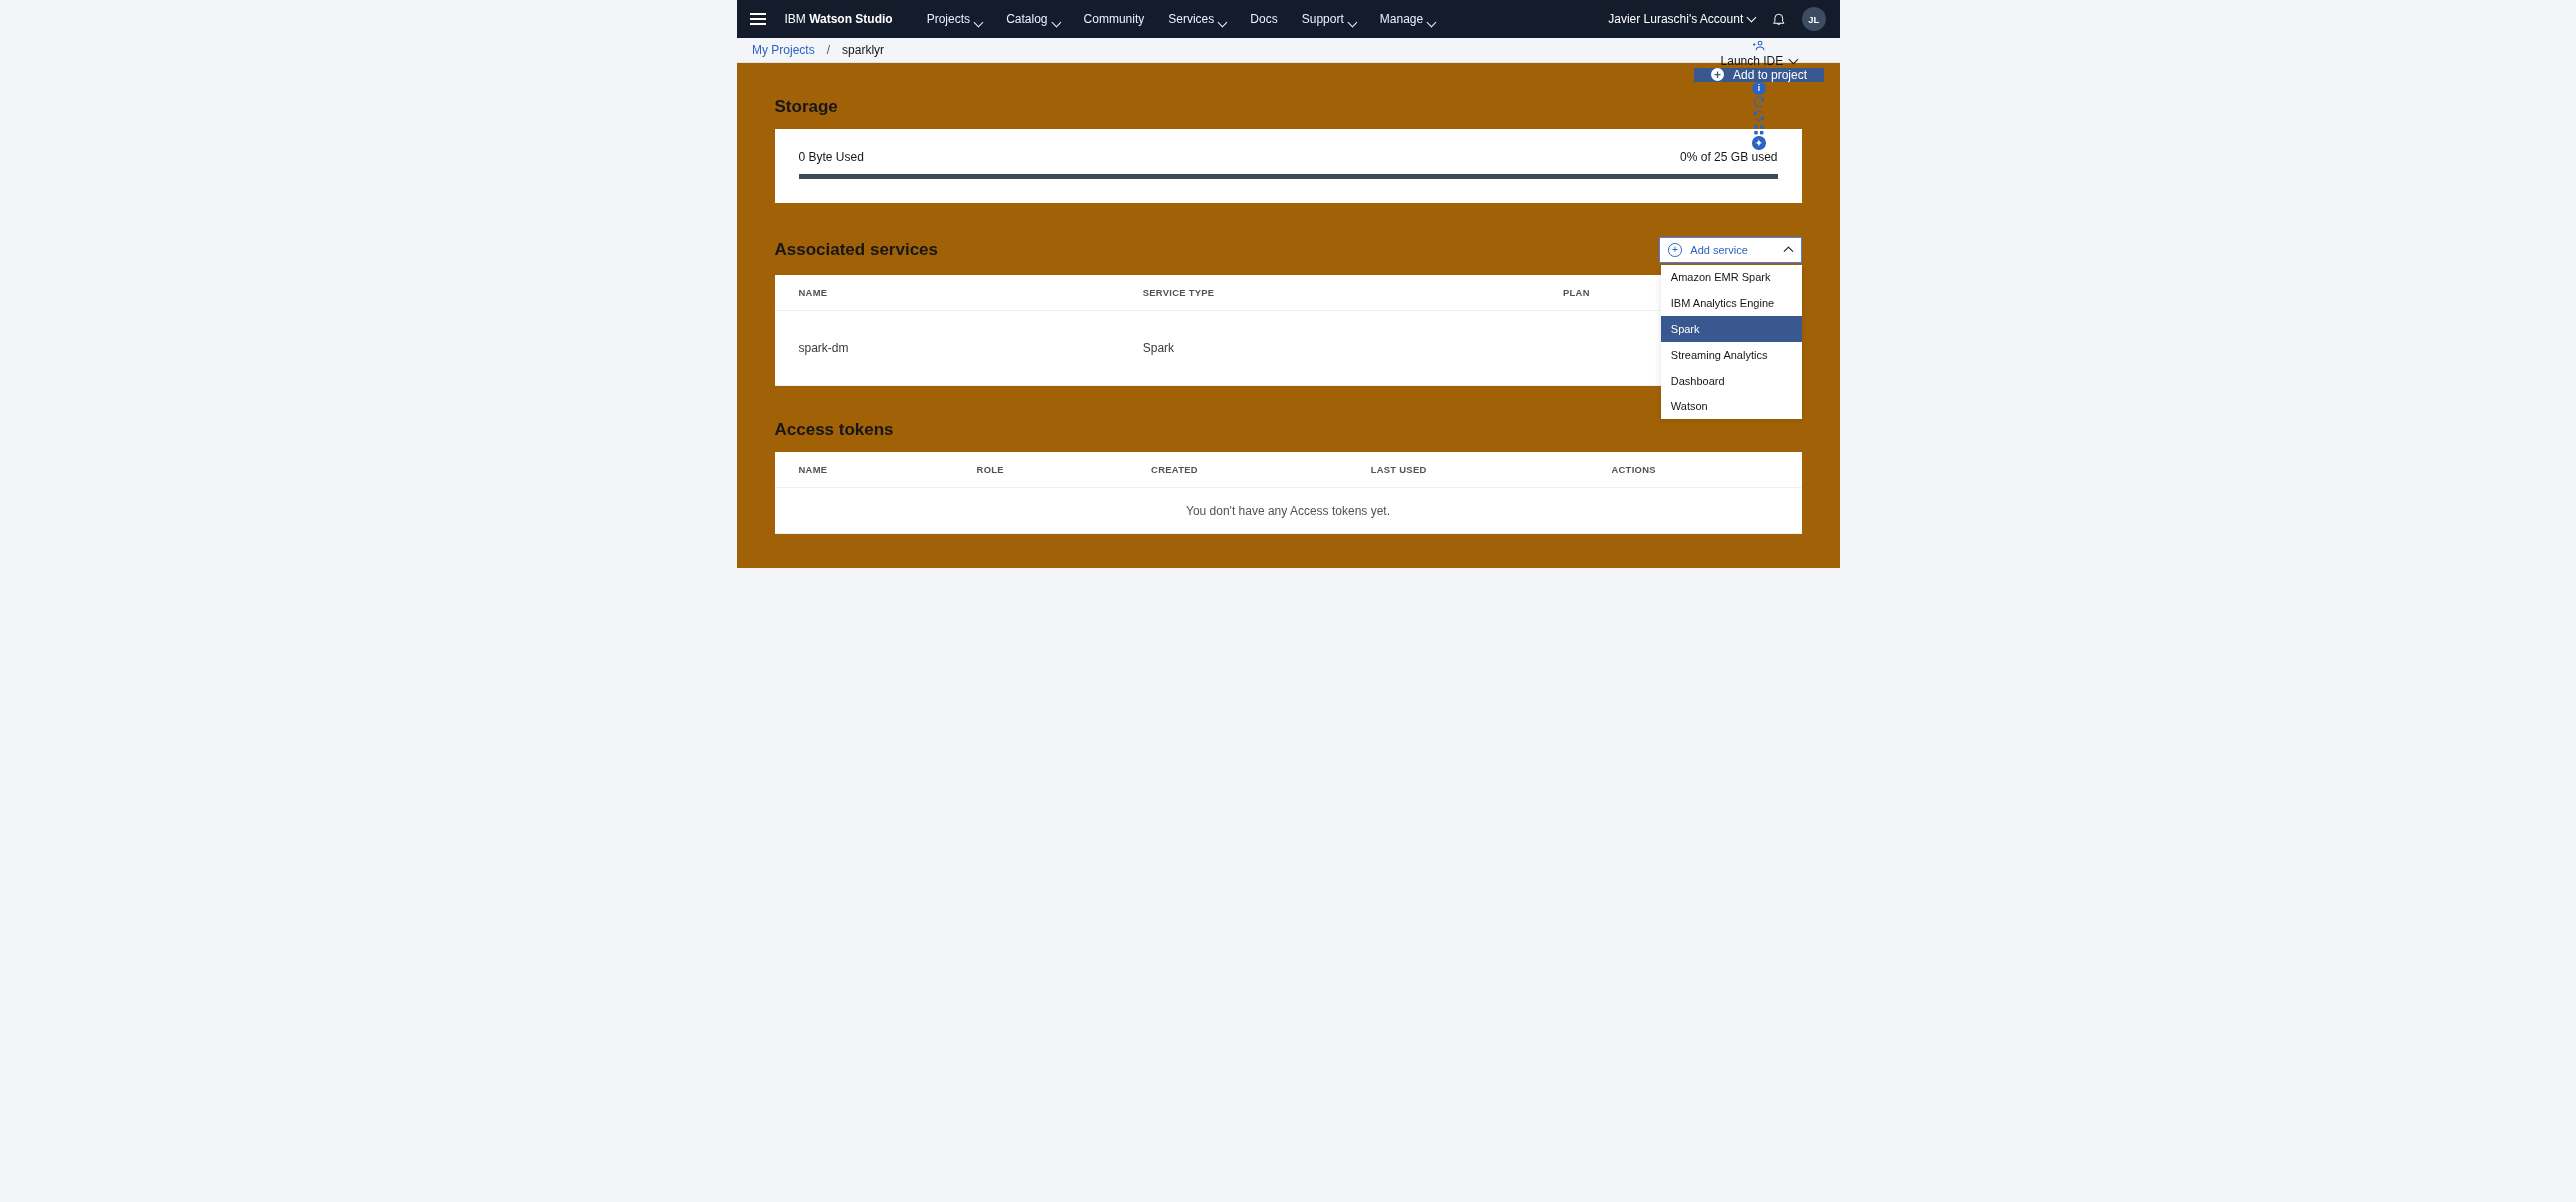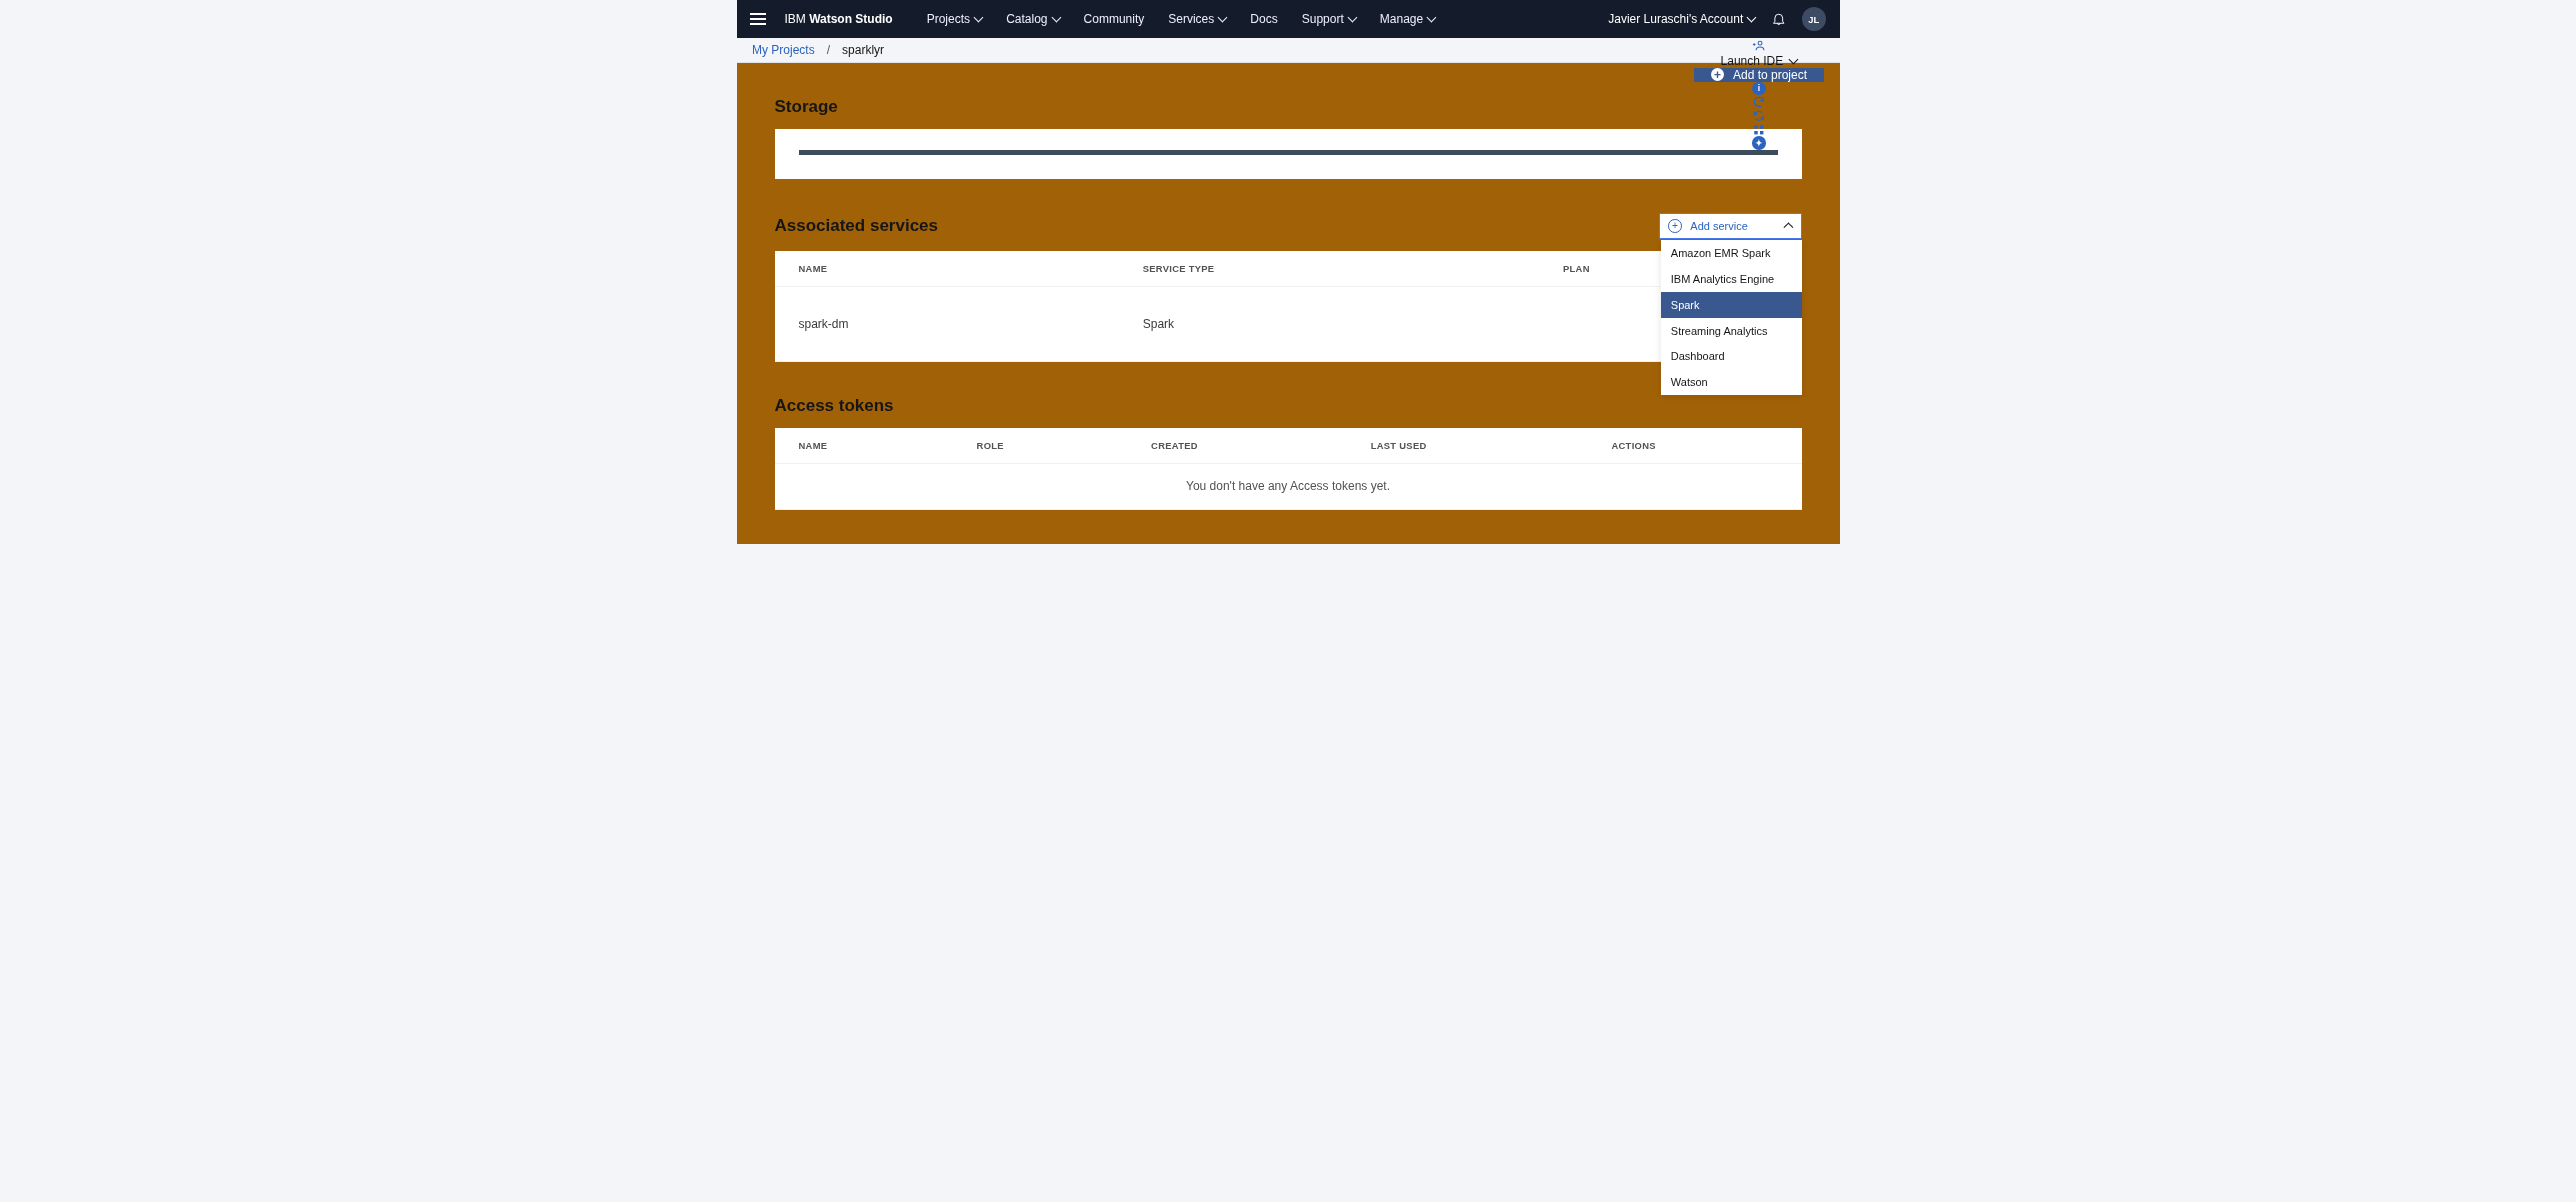--- a/index.html
+++ b/index.html
@@ -5,21 +5,21 @@
   * { box-sizing: border-box; margin: 0; padding: 0; }
   body { font-family: "Helvetica Neue", Arial, sans-serif; background: #f3f5f8; color: #161616; font-size: 12px; }
   .app { width: 1103px; margin: 0 auto; background: #a16207; position: relative; }
   .topbar { background: #141c2c; height: 38px; display: flex; align-items: center; padding: 0 13.7px; color: #fff; }
   .hamburger { width: 20.6px; height: 20.6px; display: flex; flex-direction: column; justify-content: center; gap: 3.4px; cursor: pointer; margin-right: 13.7px; }
   .hamburger span { display: block; height: 1.7px; background: #fff; width: 15.5px; }
   .brand { font-size: 12px; margin-right: 34px; white-space: nowrap; }
   .brand .light { font-weight: 300; }
   .brand .bold { font-weight: 600; }
   .topnav { display: flex; gap: 24px; align-items: center; }
-  .topnav-item { display: flex; align-items: center; gap: 5.2px; cursor: pointer; font-size: 12px; color: #eef; }
+  .topnav-item { display: flex; align-items: flex-end; gap: 5.2px; cursor: pointer; font-size: 12px; color: #eef; }
   .chev { width: 6.9px; height: 6.9px; border-right: 1.3px solid currentColor; border-bottom: 1.3px solid currentColor; transform: rotate(45deg); margin-top: -2.6px; }
   .top-right { margin-left: auto; display: flex; align-items: center; gap: 15.5px; }
   .account { display: flex; align-items: center; gap: 5.2px; cursor: pointer; font-size: 12px; }
   .bell { width: 15.5px; height: 15.5px; cursor: pointer; }
   .avatar { width: 24px; height: 24px; border-radius: 50%; background: #3d4b63; display: flex; align-items: center; justify-content: center; font-size: 9.4px; font-weight: 600; cursor: pointer; }
   .subbar { height: 25px; background: #f3f5f8; border-bottom: 0.9px solid #e0e3e8; display: flex; align-items: center; padding: 0 15.5px; }
   .breadcrumb { display: flex; align-items: center; gap: 12px; font-size: 12px; }
   .breadcrumb a { color: #2a63c0; text-decoration: none; }
   .breadcrumb .sep { color: #555; }
   .breadcrumb .current { color: #161616; }
@@ -158,20 +158,24 @@
           <span class="circle-icon circle-blue">✦</span>
         </div>
     </div>
   </div>
 
   <div class="main">
 
     <h2 class="section-title">Storage</h2>
     <div class="card">
       <div class="usage-row">
+        <div class="usage-top">
+          <span>0 Byte Used</span>
+          <span>0% of 25 GB used</span>
+        </div>
         <div class="progress"></div>
       </div>
     </div>
 
     <div class="svc-header">
       <h2 class="section-title" style="margin:0">Associated services</h2>
       <div class="addsvc-wrap">
         <div class="addsvc">
           <span class="plus-circle">+</span>
           <span class="lab">Add service</span>

